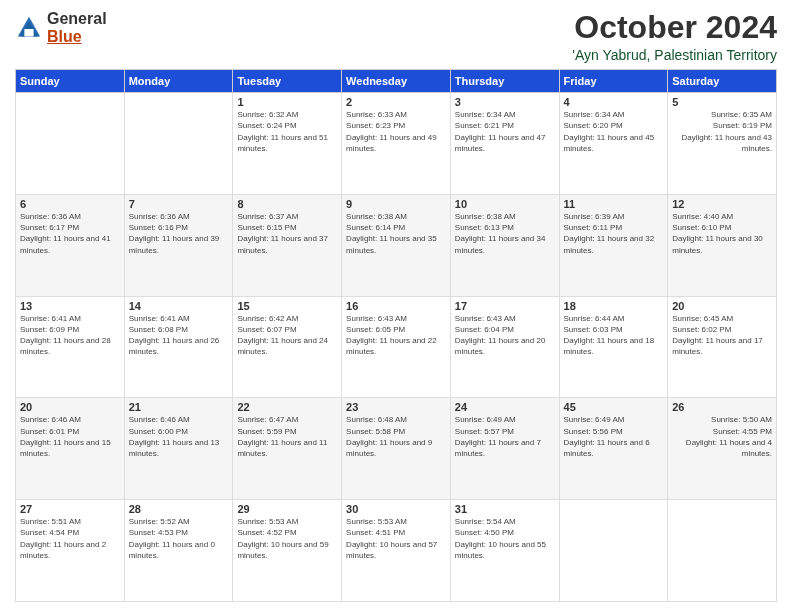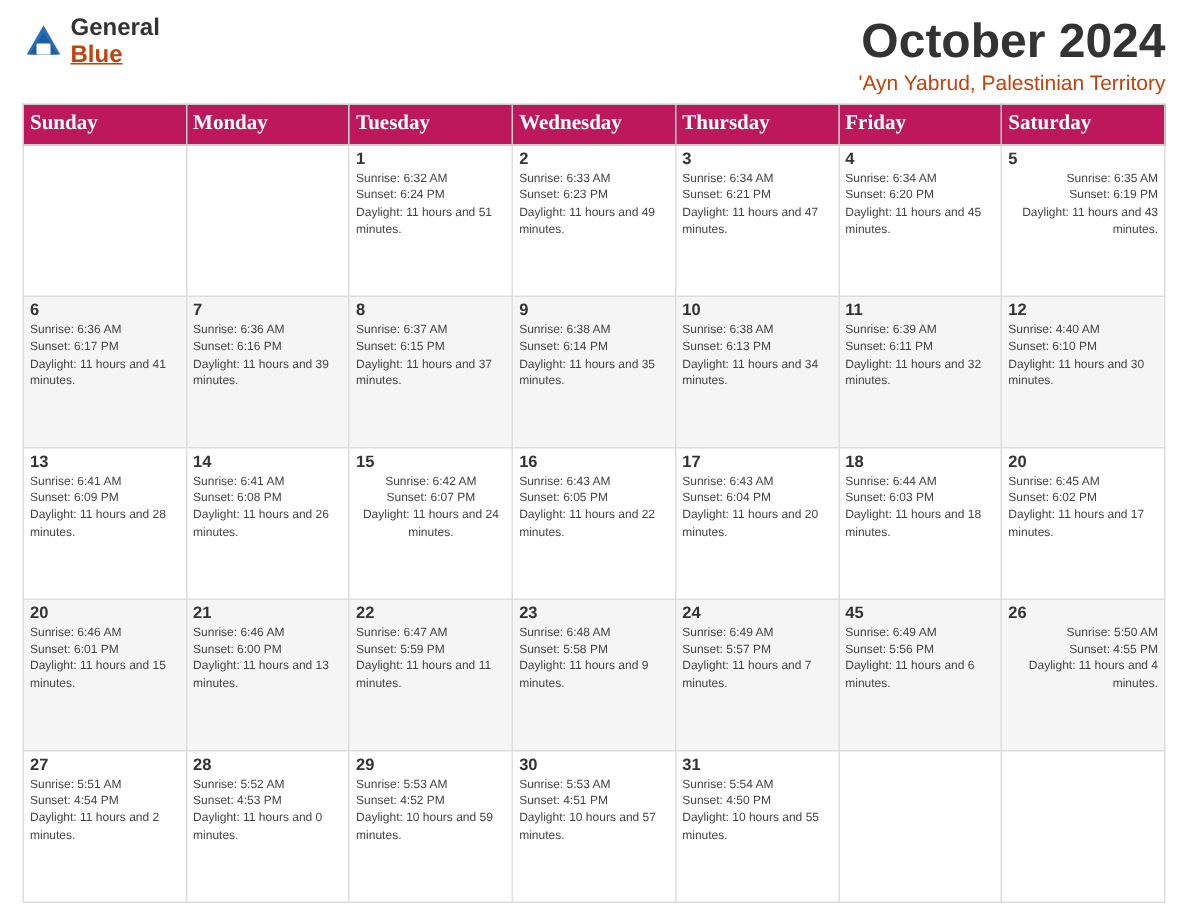--- a/index.html
+++ b/index.html
@@ -43,38 +43,37 @@
       text-align: right;
     }
     .month-title {
       font-size: 32px;
       font-weight: bold;
       color: #333;
       line-height: 1.1;
     }
     .location-title {
       font-size: 14px;
-      color: #c2410c;
+      color: #14532d;
       margin-top: 2px;
     }
     .calendar {
       width: 100%;
       border-collapse: collapse;
       flex: 1;
       table-layout: fixed;
     }
     .calendar th {
-      background-color: #be185d;
+      background-color: #1d4ed8;
       color: #fff;
-      font-size: 14px;
+      font-size: 11px;
       font-weight: bold;
       padding: 5px 4px;
       text-align: left;
       border: 1px solid #ccc;
-      font-family: Liberation Serif, serif;
     }
     .calendar td {
       border: 1px solid #ddd;
       vertical-align: top;
       padding: 3px 4px;
       font-size: 8.5px;
       color: #333;
       background: #fff;
       height: 82px;
     }
@@ -218,21 +217,21 @@
 Daylight: 11 hours and 28 minutes.</div>
           </td>
           <td>
             <span class="day-number">14</span>
             <div class="day-info" style="white-space: pre-line;">Sunrise: 6:41 AM
 Sunset: 6:08 PM
 Daylight: 11 hours and 26 minutes.</div>
           </td>
           <td>
             <span class="day-number">15</span>
-            <div class="day-info" style="white-space: pre-line; text-align: center;">Sunrise: 6:42 AM
+            <div class="day-info" style="white-space: pre-line;">Sunrise: 6:42 AM
 Sunset: 6:07 PM
 Daylight: 11 hours and 24 minutes.</div>
           </td>
           <td>
             <span class="day-number">16</span>
             <div class="day-info" style="white-space: pre-line;">Sunrise: 6:43 AM
 Sunset: 6:05 PM
 Daylight: 11 hours and 22 minutes.</div>
           </td>
           <td>

